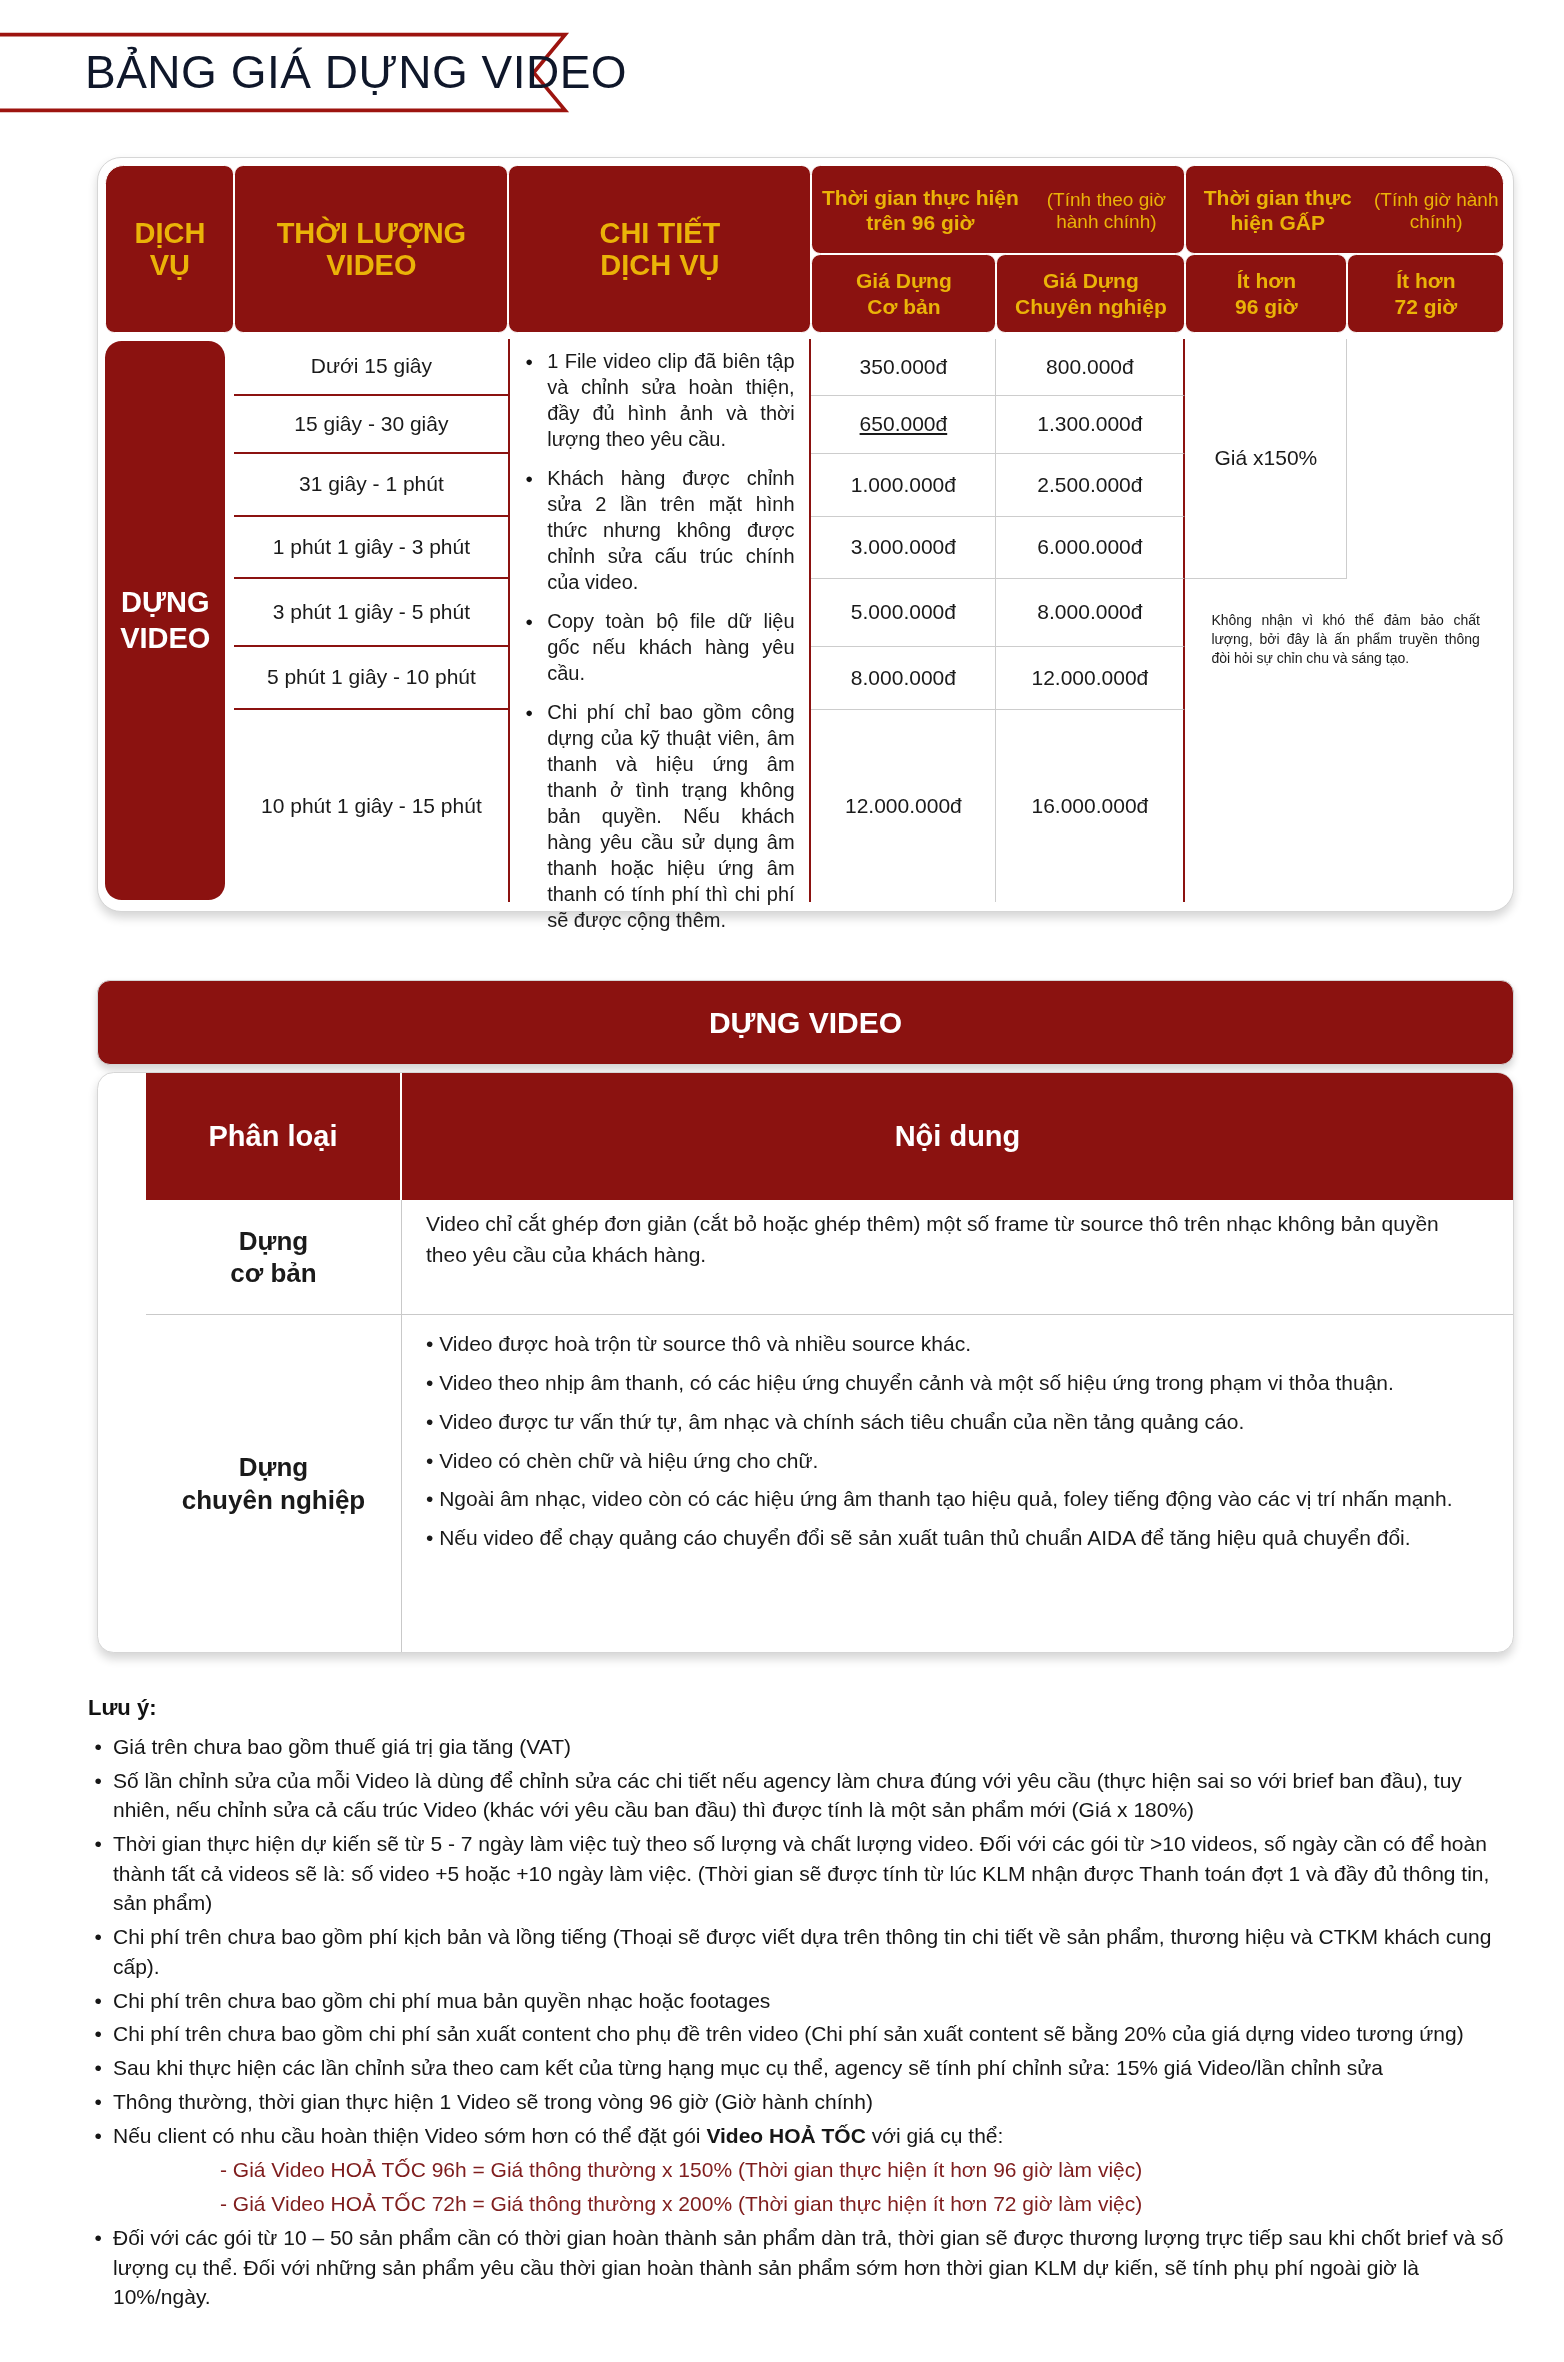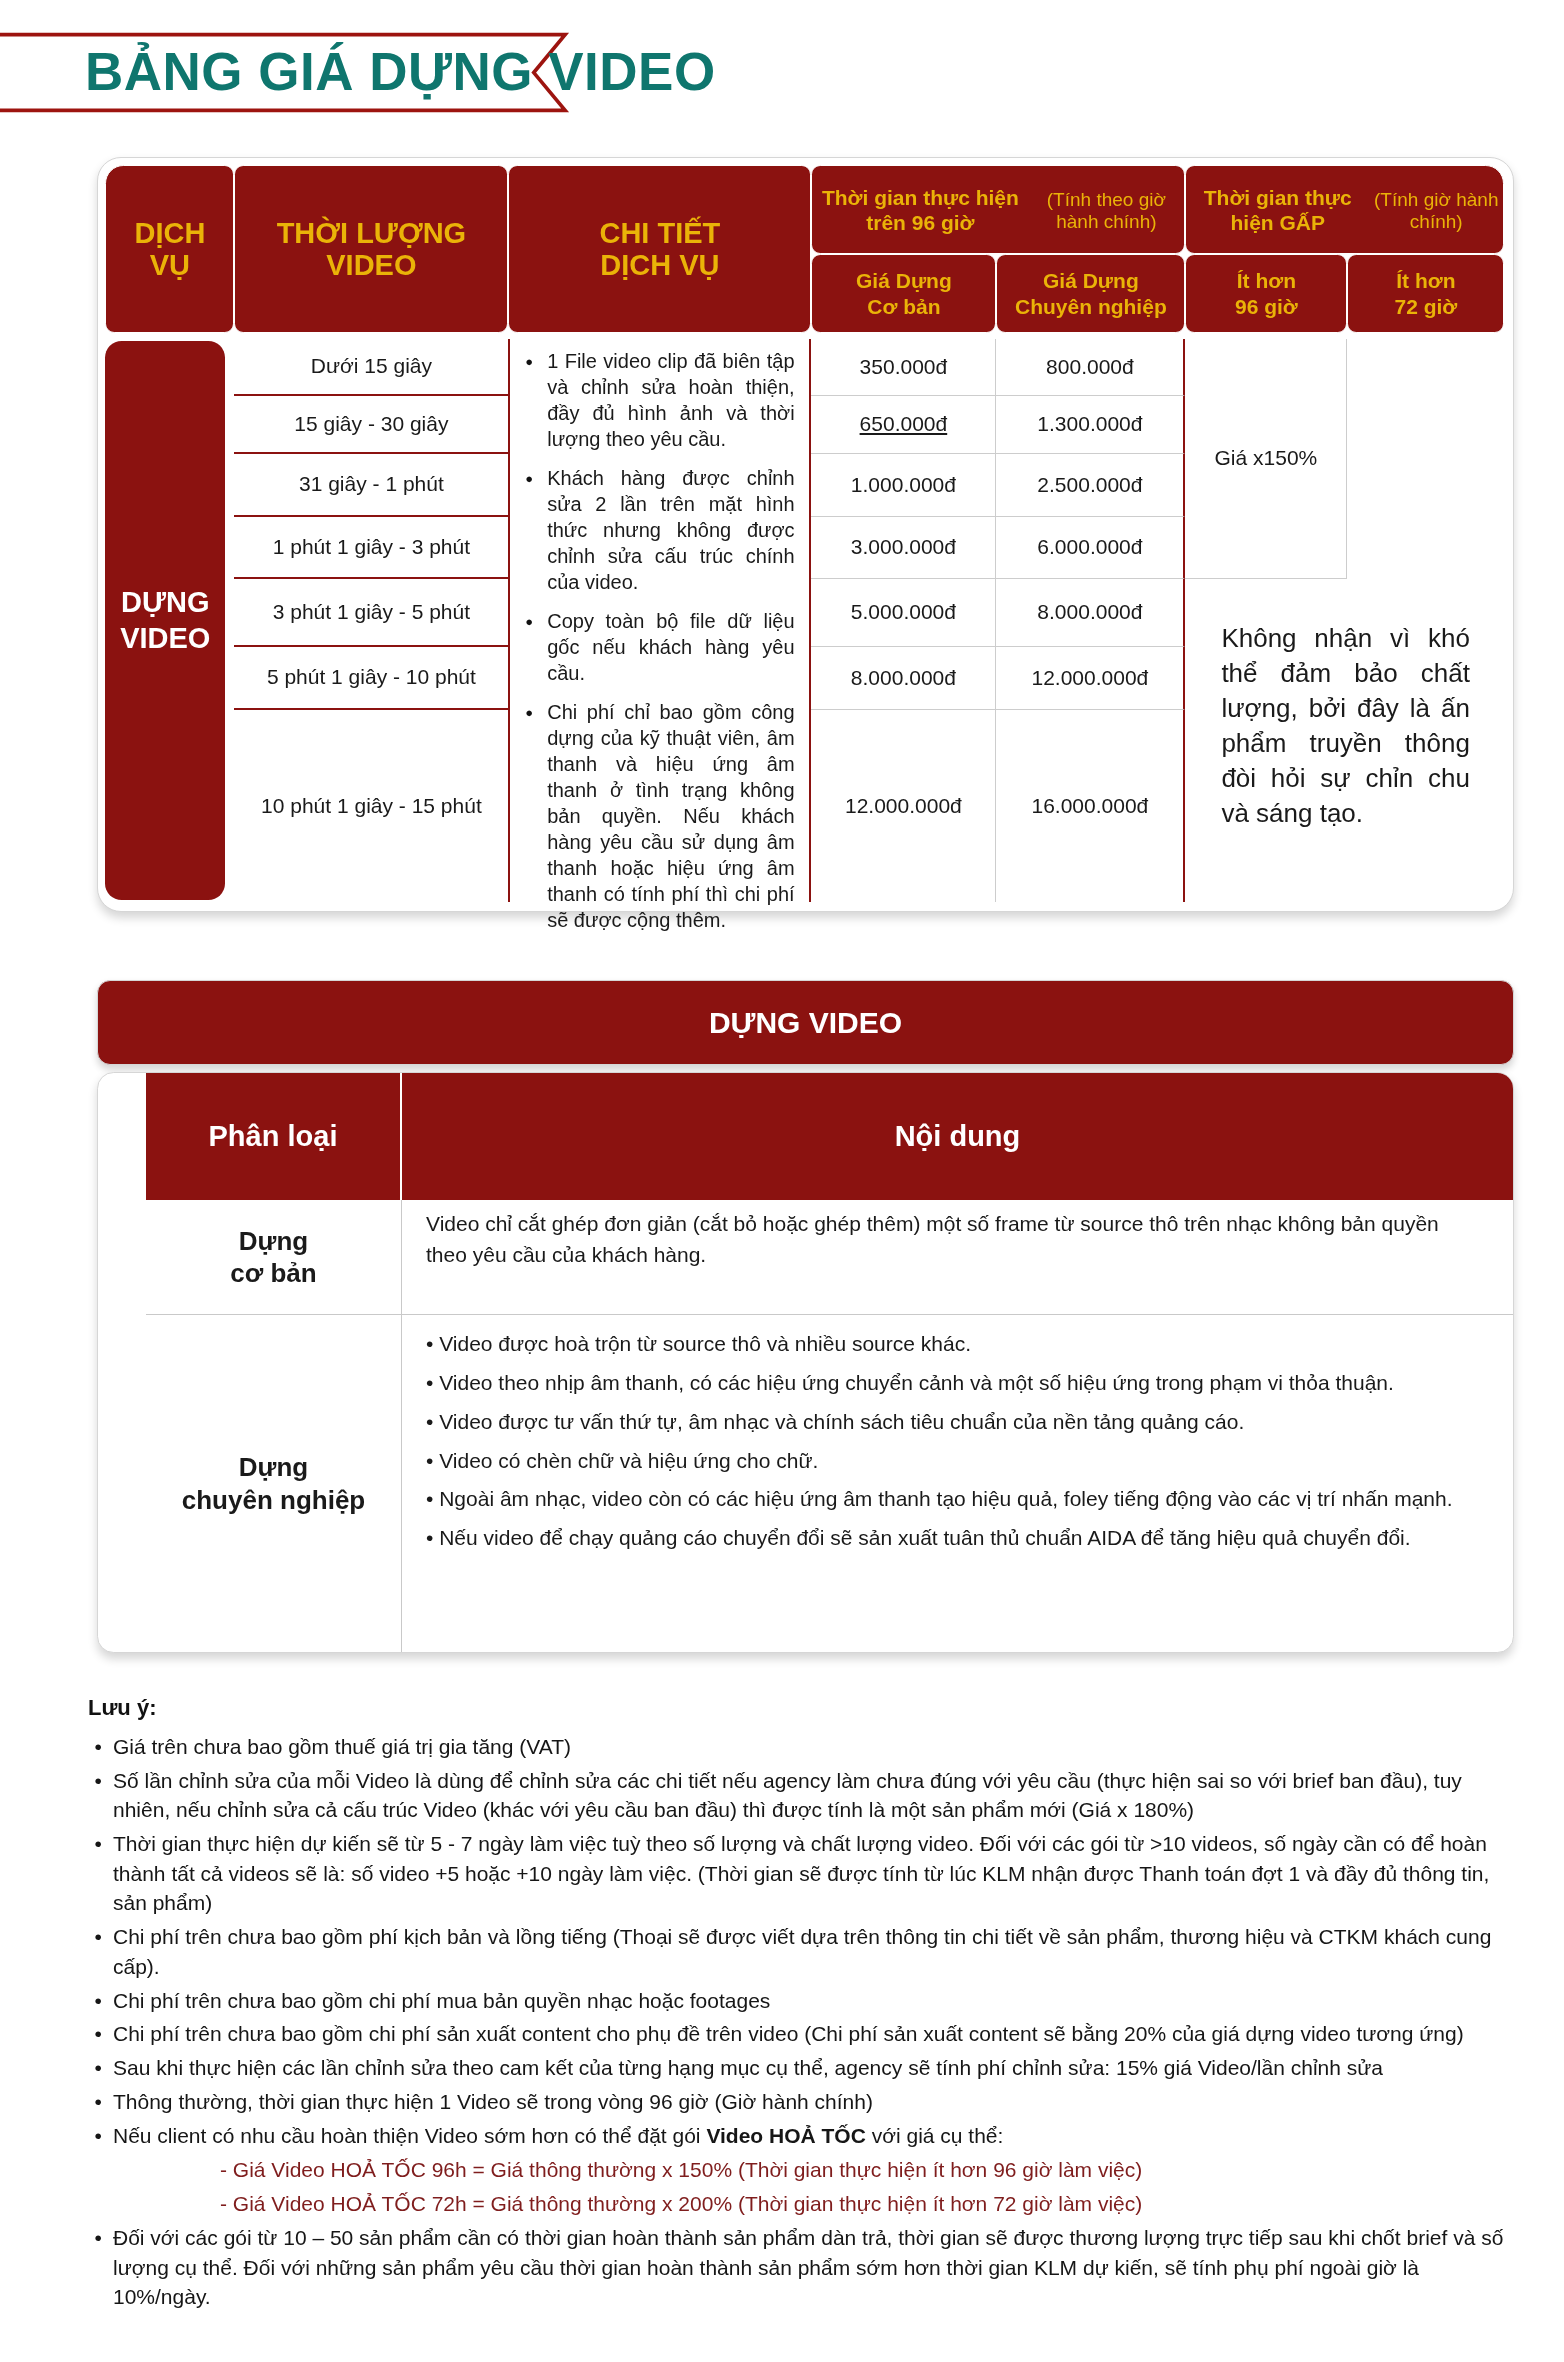--- a/index.html
+++ b/index.html
@@ -3,21 +3,21 @@
 <meta charset="utf-8">
 <style>
   html,body{margin:0;padding:0;background:#fff;}
   #page{position:relative;width:1564px;height:2363px;background:#ffffff;overflow:hidden;
         font-family:"Liberation Sans","DejaVu Sans",sans-serif;color:#1a1a1a;}
 
   
   .banner{position:absolute;left:0;top:31px;width:591px;height:85px;}
   .banner svg{position:absolute;left:0;top:0;}
   .banner-text{position:absolute;left:85px;top:0;width:434px;height:81px;display:flex;align-items:center;
-         font-size:53px;font-weight:bold;color:#0f766e;letter-spacing:0.5px;white-space:nowrap;}
+         font-size:46px;font-weight:normal;color:#0f172a;letter-spacing:0.5px;white-space:nowrap;}
 
   
   .card{background:#fff;border:1.8px solid #d6d6d6;box-shadow:0 5.5px 9.2px rgba(0,0,0,.16);padding-left:48px;}
   .pricing-card{position:absolute;left:97px;top:157px;width:1417px;height:755px;border-radius:24px;
         padding:7.4px;box-sizing:border-box;}
   .pgrid{display:grid;width:100%;height:100%;
         grid-template-columns:129px 274px 303px 185px 189px 162px 157px;
         grid-template-rows:89px 79px 5.5px 57px 58px 63px 62px 68px 63px 192px;}
   .hc{background:#8B1210;color:#eab308;display:flex;flex-direction:row;align-items:center;justify-content:center;
         text-align:center;border:1.8px solid #fff;border-radius:9.2px;}
@@ -43,21 +43,21 @@
         border-bottom:1.8px solid #cdcdcd;}
   .price.c4{grid-column:4;border-right:1.8px solid #cdcdcd;}
   .price.c5{grid-column:5;border-right:2.3px solid #8B1210;}
   .price.last{border-bottom:none;}
   .u96{grid-column:6;grid-row:4/8;display:flex;align-items:center;justify-content:center;font-size:21px;
         border-right:1.8px solid #cdcdcd;border-bottom:1.8px solid #cdcdcd;}
   .u72{grid-column:7;grid-row:4/8;display:flex;align-items:center;justify-content:center;font-size:21px;
         border-bottom:1.8px solid #cdcdcd;}
   .unote{grid-column:6/8;grid-row:8/11;display:flex;align-items:flex-start;justify-content:center;
         padding:26px 18.5px 0 20px;}
-  .unote p{margin:16px;font-size:26px;line-height:1.35;text-align:justify;}
+  .unote p{margin:6px;font-size:14px;line-height:1.35;text-align:justify;}
 
   
   .class-title{position:absolute;left:97px;top:980px;width:1417px;height:85px;border-radius:13px;
         background:#8B1210;display:flex;align-items:center;justify-content:center;color:#fff;
         font-size:30px;font-weight:bold;box-sizing:border-box;border:1.8px solid #d6d6d6;
         box-shadow:0 4.6px 7.4px rgba(0,0,0,.16);}
   .class-card{position:absolute;left:97px;top:1072px;width:1417px;height:581px;border-radius:16.6px;
         box-sizing:border-box;overflow:hidden;display:flex;flex-direction:column;}
   .chead{height:127px;flex:none;display:flex;background:#fff;}
   .chead > div{background:#8B1210;color:#fff;font-size:29px;font-weight:bold;display:flex;

